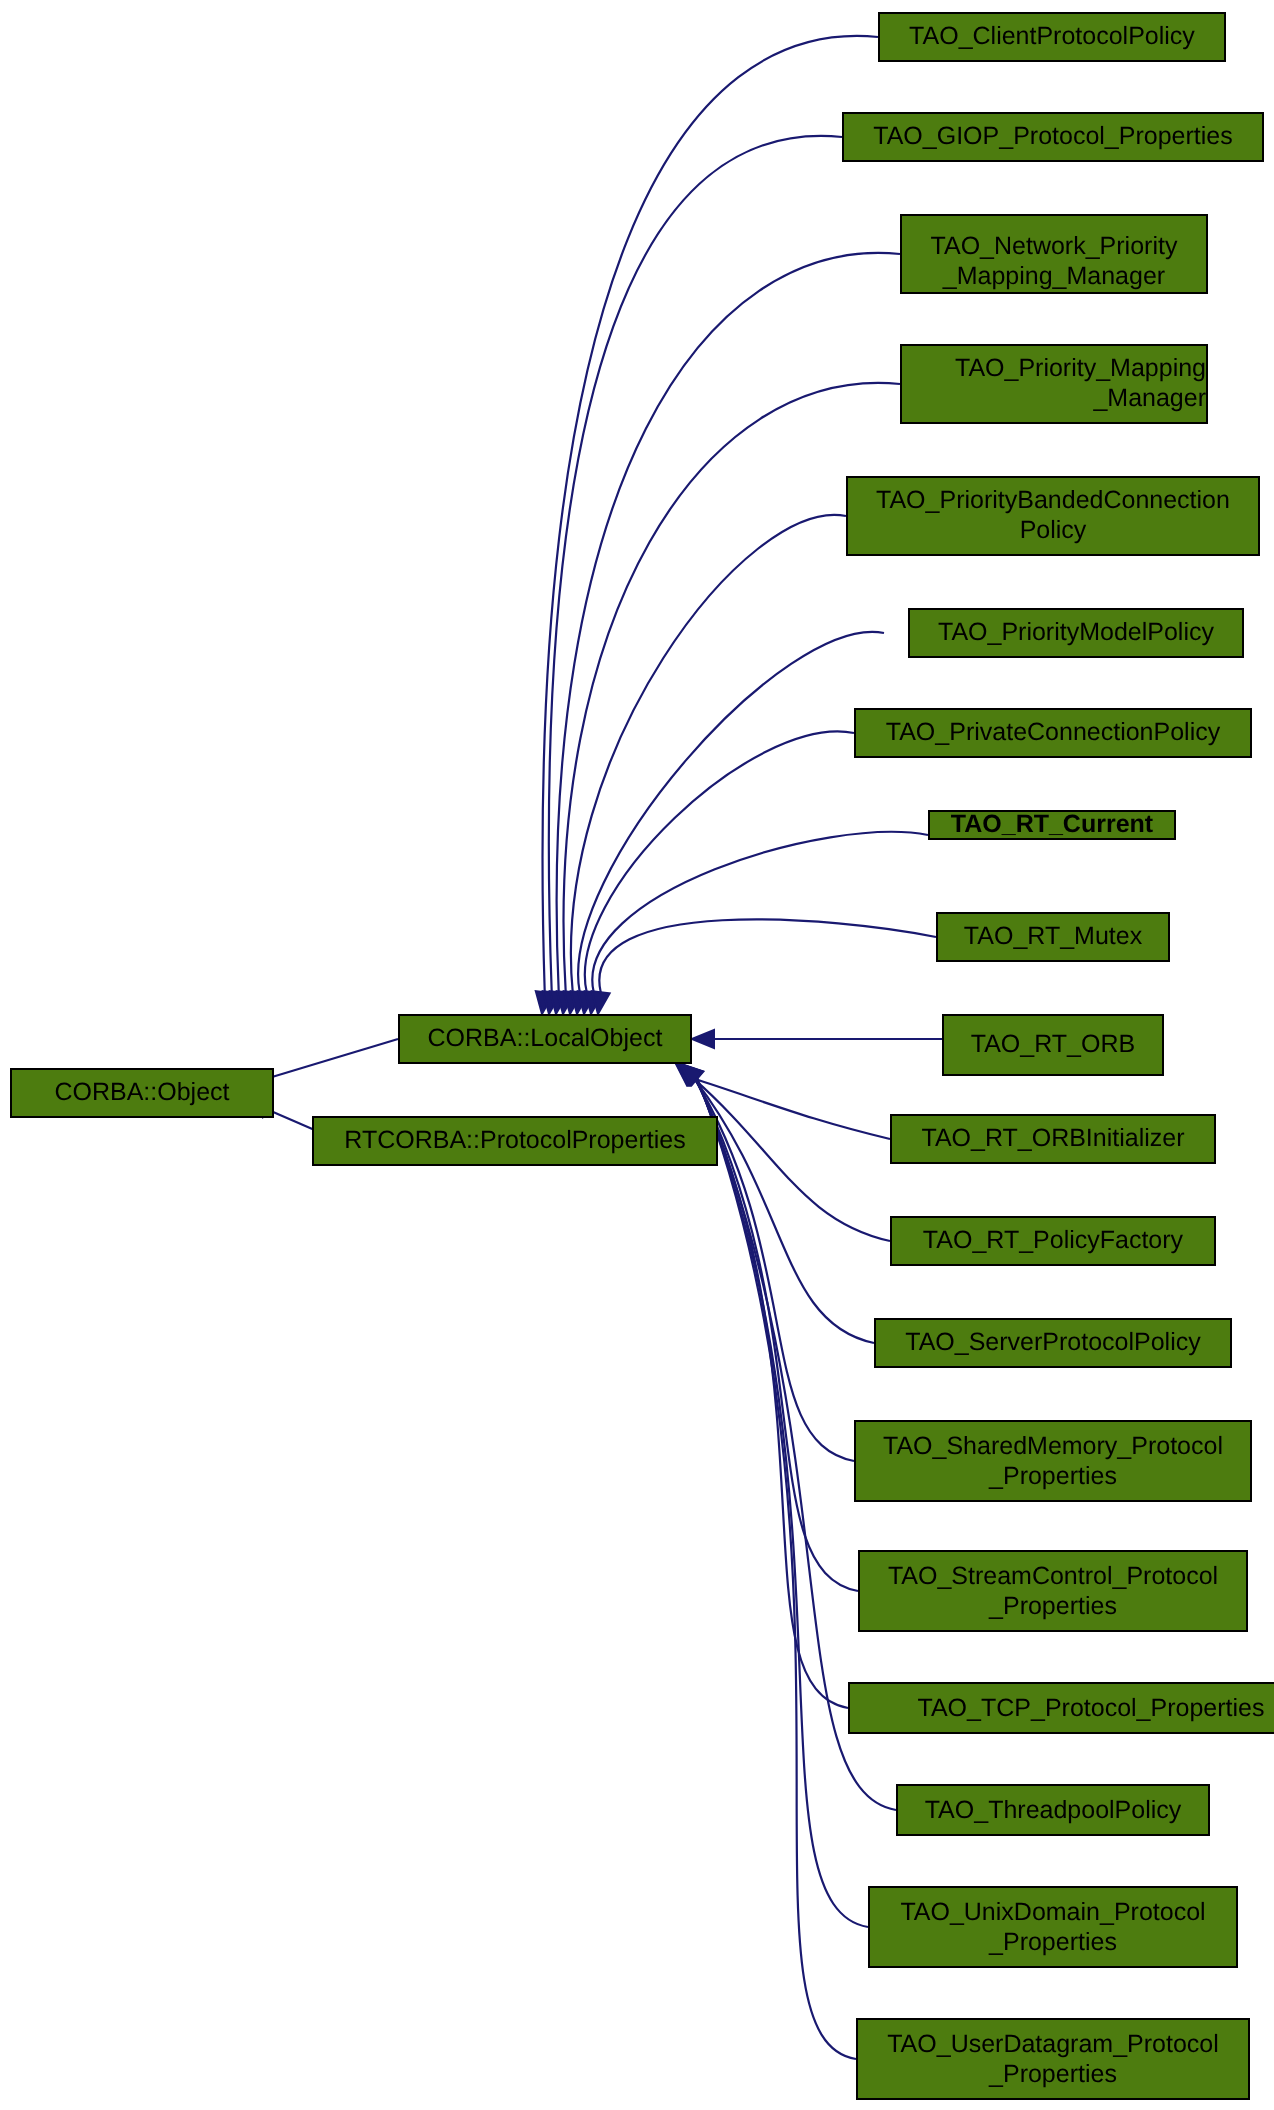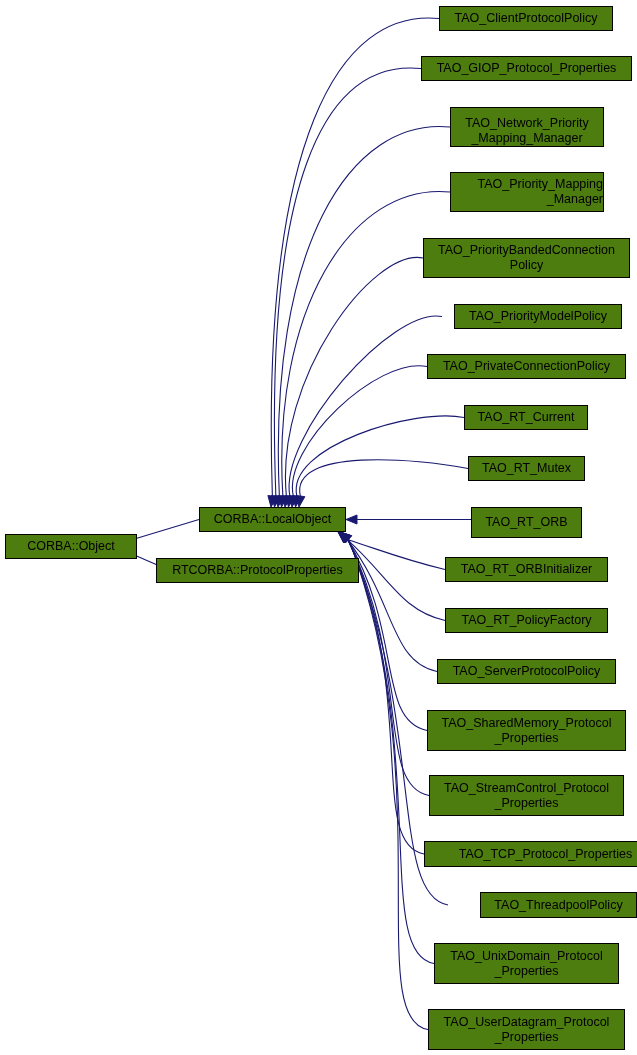--- a/index.html
+++ b/index.html
@@ -92,21 +92,21 @@
   <div class="node" id="n-tao_prioritybandedconnectionpolicy" style="left:423px;top:238px;width:207px;height:40px;">
     <span>TAO_PriorityBandedConnection</span>
     <span>Policy</span>
   </div>
   <div class="node" id="n-tao_prioritymodelpolicy" style="left:442px;top:304px;width:168px;height:25px;margin-left:12px;">
     <span>TAO_PriorityModelPolicy</span>
   </div>
   <div class="node" id="n-tao_privateconnectionpolicy" style="left:427px;top:354px;width:199px;height:25px;">
     <span>TAO_PrivateConnectionPolicy</span>
   </div>
-  <div class="node" id="n-tao_rt_current" style="left:464px;top:405px;width:124px;height:25px;">
+  <div class="node" id="n-tao_rt_current" style="left:464px;top:405px;width:124px;height:15px;font-weight:bold;">
     <span>TAO_RT_Current</span>
   </div>
   <div class="node" id="n-tao_rt_mutex" style="left:468px;top:456px;width:117px;height:25px;">
     <span>TAO_RT_Mutex</span>
   </div>
   <div class="node" id="n-tao_rt_orb" style="left:471px;top:507px;width:111px;height:31px;">
     <span>TAO_RT_ORB</span>
   </div>
   <div class="node" id="n-tao_rt_orbinitializer" style="left:445px;top:557px;width:163px;height:25px;">
     <span>TAO_RT_ORBInitializer</span>
@@ -121,21 +121,21 @@
     <span>TAO_SharedMemory_Protocol</span>
     <span>_Properties</span>
   </div>
   <div class="node" id="n-tao_streamcontrol_protocol_properties" style="left:429px;top:775px;width:195px;height:41px;">
     <span>TAO_StreamControl_Protocol</span>
     <span>_Properties</span>
   </div>
   <div class="node" id="n-tao_tcp_protocol_properties" style="left:424px;top:841px;width:243px;height:26px;">
     <span>TAO_TCP_Protocol_Properties</span>
   </div>
-  <div class="node" id="n-tao_threadpoolpolicy" style="left:448px;top:892px;width:157px;height:26px;margin-left:32px;">
+  <div class="node" id="n-tao_threadpoolpolicy" style="left:448px;top:892px;width:157px;height:26px;">
     <span>TAO_ThreadpoolPolicy</span>
   </div>
   <div class="node" id="n-tao_unixdomain_protocol_properties" style="left:434px;top:943px;width:185px;height:41px;">
     <span>TAO_UnixDomain_Protocol</span>
     <span>_Properties</span>
   </div>
   <div class="node" id="n-tao_userdatagram_protocol_properties" style="left:428px;top:1009px;width:197px;height:41px;">
     <span>TAO_UserDatagram_Protocol</span>
     <span>_Properties</span>
   </div>

